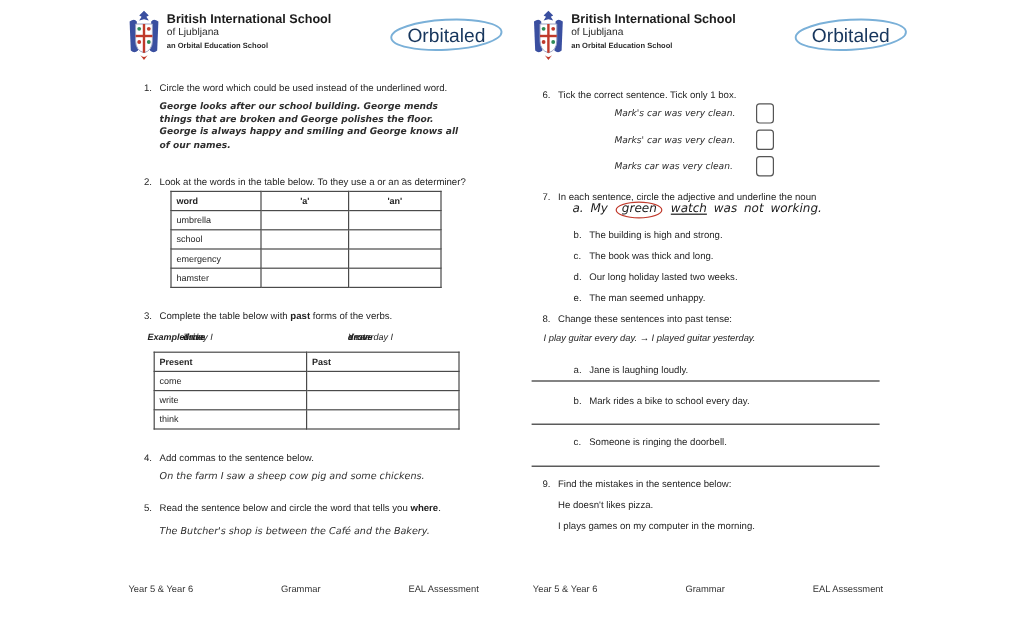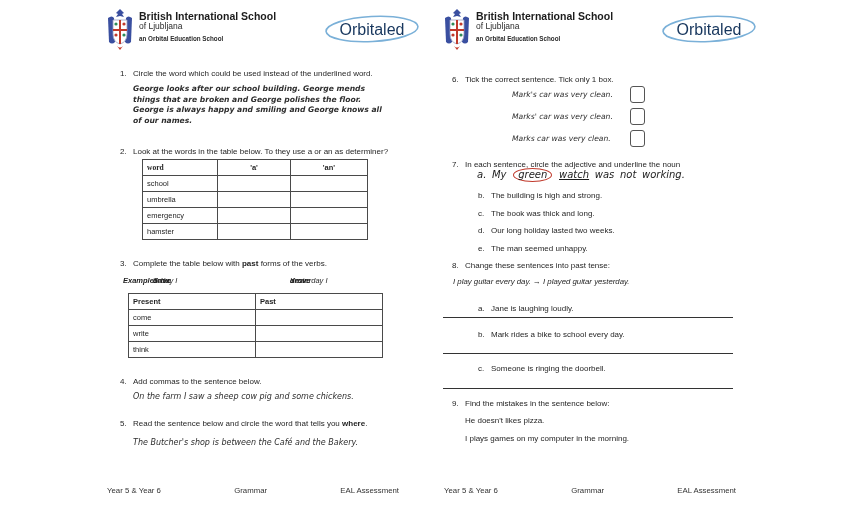--- a/index.html
+++ b/index.html
@@ -91,31 +91,31 @@
     <span class="num">1.</span><span>Circle the word which could be used instead of the underlined word.</span>
   </div>
   <div class="para hw" style="left:38px;top:84px;font-weight:bold;">George looks after our school building. George mends things that are broken and George polishes the floor. George is always happy and smiling and George knows all of our names.</div>
 
   <div class="q" style="left:25px;top:147px;">
     <span class="num">2.</span><span>Look at the words in the table below. To they use a or an as determiner?</span>
   </div>
   <table style="left:47px;top:159px;">
     <tbody>
         <tr>
-      <th style="width:66px;font-family:Liberation Serif, serif;">word</th>
+      <th style="width:66px;">word</th>
       <th class="c" style="width:64px;">'a'</th>
       <th class="c" style="width:68px;margin-top:41px;">'an'</th>
     </tr>
     <tr>
+          <td>umbrella</td>
+          <td></td>
+          <td></td>
+        </tr>
+    <tr>
           <td>school</td>
-          <td></td>
-          <td></td>
-        </tr>
-    <tr>
-          <td>umbrella</td>
           <td></td>
           <td></td>
         </tr>
     <tr>
           <td>emergency</td>
           <td></td>
           <td></td>
         </tr>
     <tr>
           <td>hamster</td>

